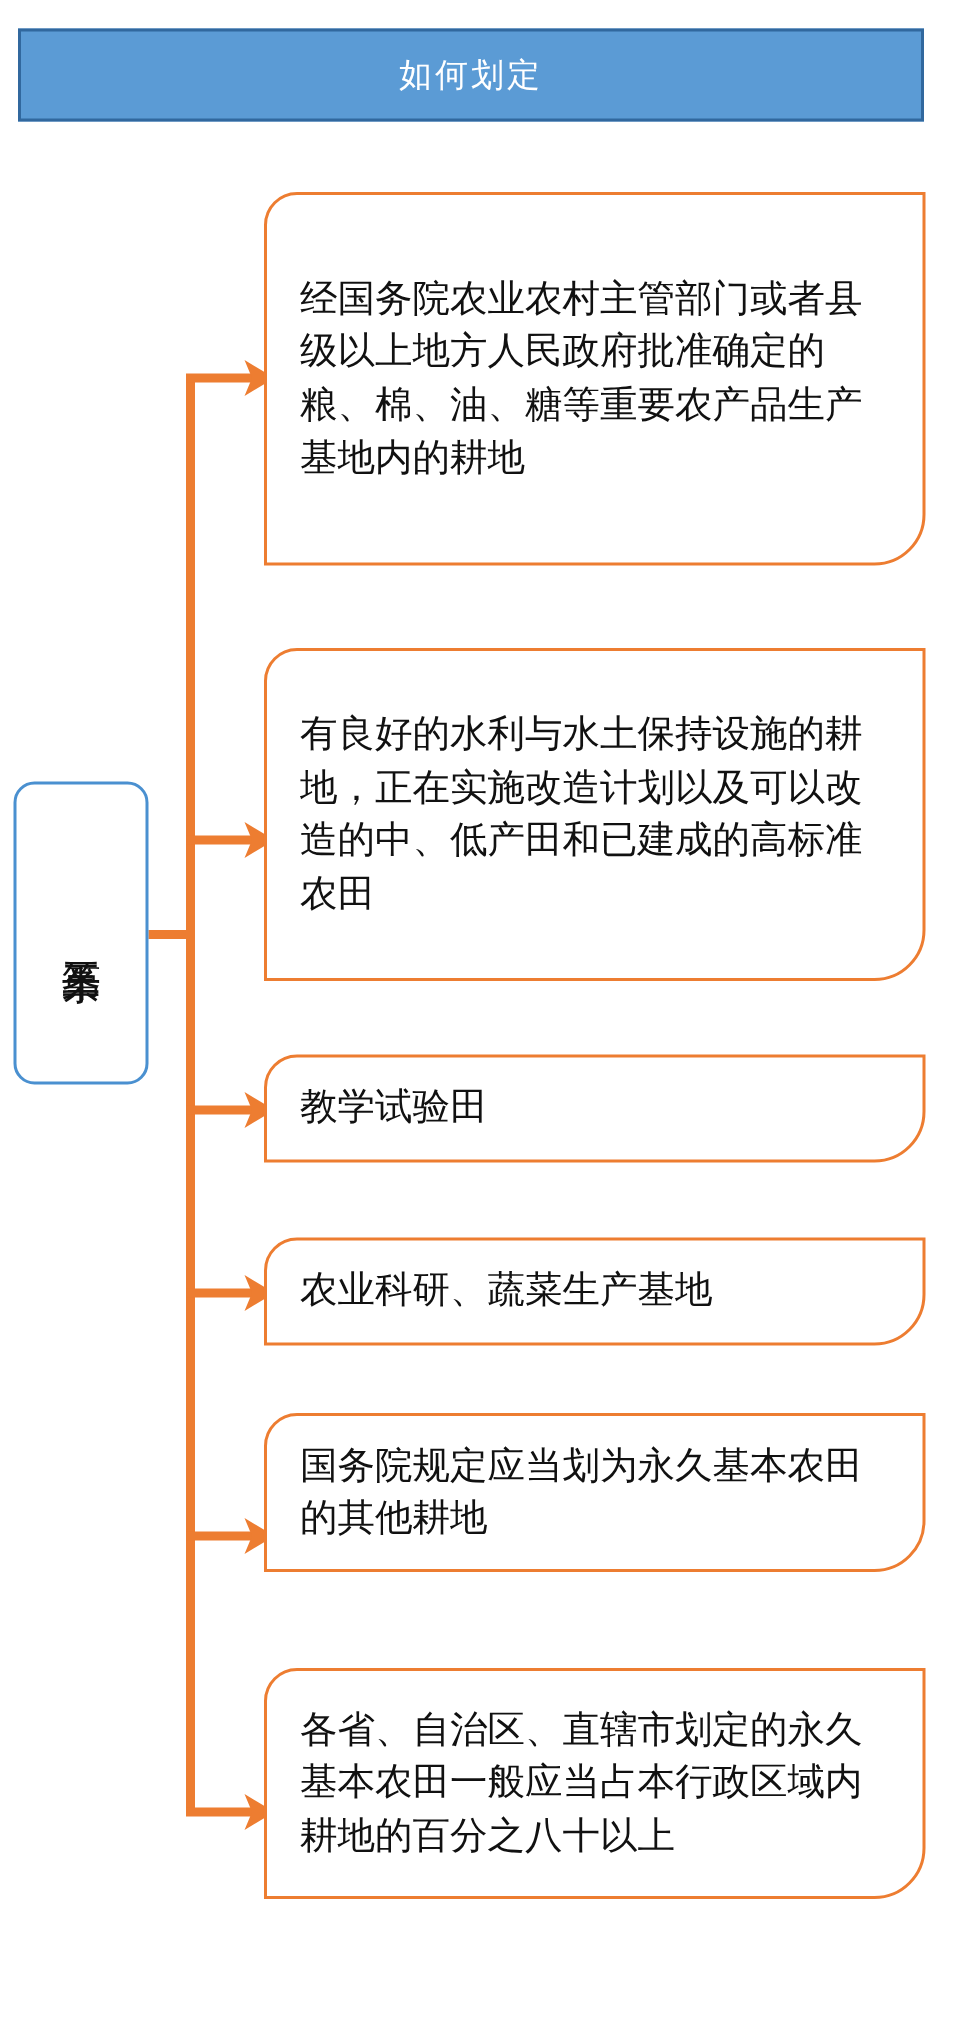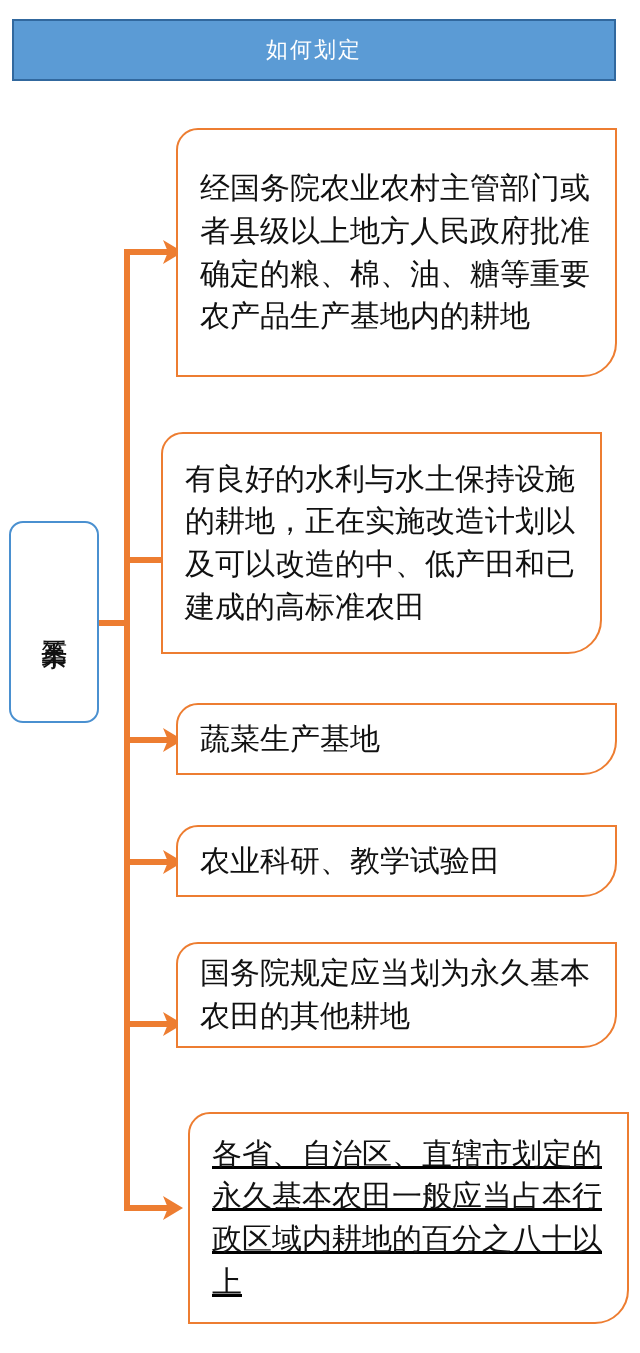--- a/index.html
+++ b/index.html
@@ -41,21 +41,21 @@
   
   .leaf-box{
     position:absolute;box-sizing:border-box;
     background:#ffffff;border:2px solid #ED7D31;
     border-top-left-radius:22px;border-bottom-right-radius:34px;
     border-top-right-radius:0;border-bottom-left-radius:0;
     display:flex;align-items:center;
   }
   .leaf-box .leaf-text{
     display:block;padding:0 16px 0 22px;
-    font-size:30px;line-height:1.42;color:#111;
+    font-size:25px;line-height:1.42;color:#111;
     letter-spacing:0px;text-align:left;
   }
   .leaf-box.compact .leaf-text{line-height:1.2;}
 </style>
 </head>
 <body>
 
 <div id="canvas">
 
   <div class="header-banner">
@@ -87,33 +87,33 @@
   </svg>
 
   <div class="root-node">
     <span class="vtext">第三十三条</span>
   </div>
 
   <div class="leaf-box" style="left:176px;top:128px;width:441px;height:249px;">
     <span class="leaf-text">经国务院农业农村主管部门或者县级以上地方人民政府批准确定的粮、棉、油、糖等重要农产品生产基地内的耕地</span>
   </div>
 
-  <div class="leaf-box" style="left:161px;top:432px;width:441px;height:222px;">
+  <div class="leaf-box" style="left:176px;top:432px;width:441px;height:222px;">
     <span class="leaf-text">有良好的水利与水土保持设施的耕地，正在实施改造计划以及可以改造的中、低产田和已建成的高标准农田</span>
   </div>
 
   <div class="leaf-box compact" style="left:176px;top:703px;width:441px;height:72px;">
-    <span class="leaf-text">蔬菜生产基地</span>
+    <span class="leaf-text">教学试验田</span>
   </div>
 
   <div class="leaf-box compact" style="left:176px;top:825px;width:441px;height:72px;">
-    <span class="leaf-text">农业科研、教学试验田</span>
+    <span class="leaf-text">农业科研、蔬菜生产基地</span>
   </div>
 
   <div class="leaf-box" style="left:176px;top:942px;width:441px;height:106px;">
     <span class="leaf-text">国务院规定应当划为永久基本农田的其他耕地</span>
   </div>
 
-  <div class="leaf-box" style="left:188px;top:1112px;width:441px;height:212px;text-decoration:underline;">
+  <div class="leaf-box" style="left:176px;top:1112px;width:441px;height:154px;">
     <span class="leaf-text">各省、自治区、直辖市划定的永久基本农田一般应当占本行政区域内耕地的百分之八十以上</span>
   </div>
 
 </div>
 
 </body></html>

